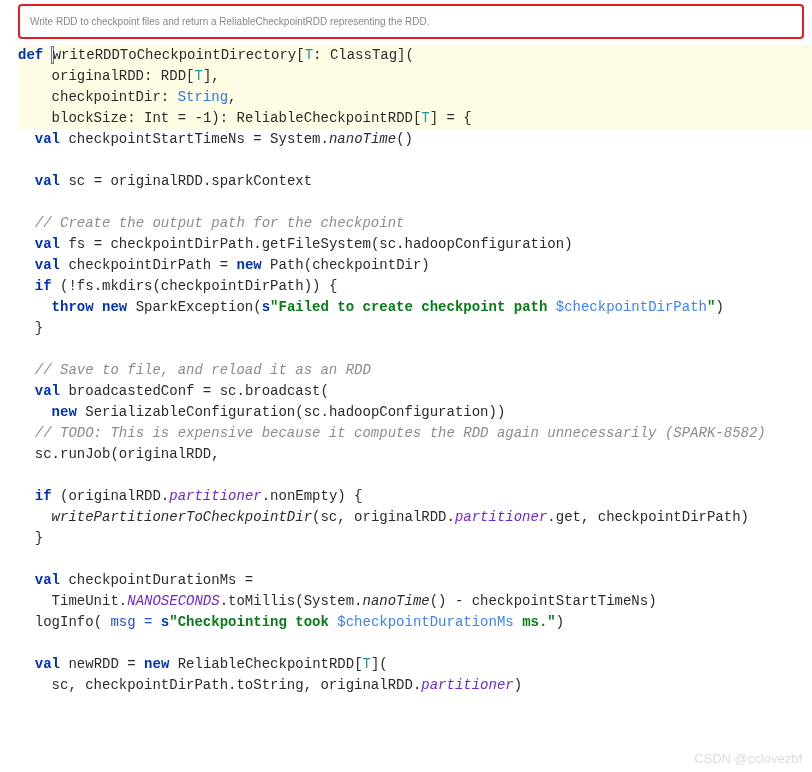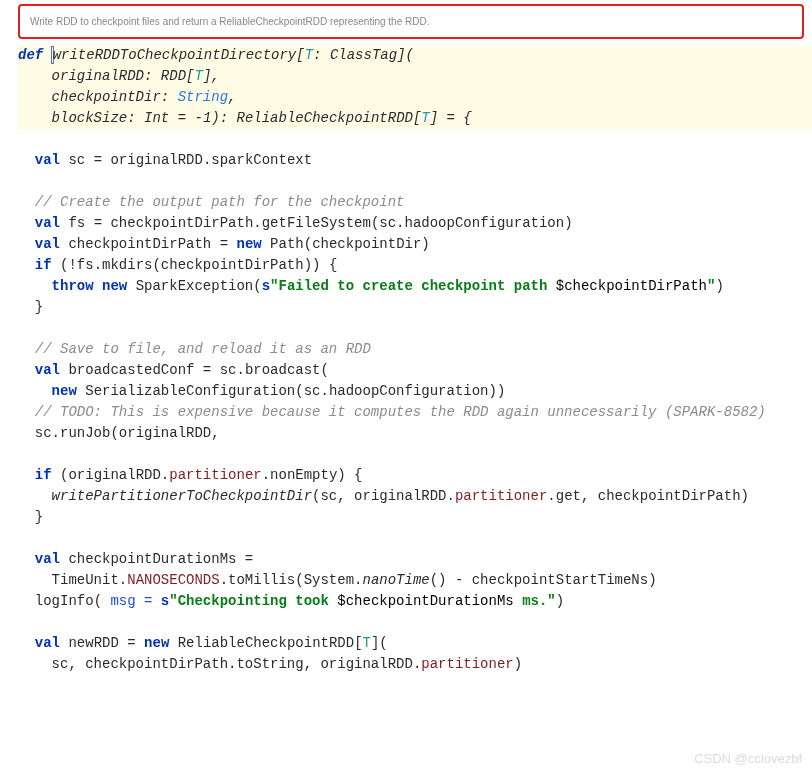--- a/index.html
+++ b/index.html
@@ -21,34 +21,33 @@
       color: #888888;
       font-size: 10px;
       line-height: 1.5;
     }
     .code-area {
       background: #ffffff;
       padding-left: 18px;
     }
     .def-line {
       background: #fffce6;
-      font-style: italic;
     }
     .line {
       line-height: 21px;
       white-space: pre;
       color: #2b2b2b;
     }
     .kw { color: #0033b3; font-weight: bold; }
     .type { color: #20999d; }
     .type-link { color: #287bde; }
-    .field { color: #7f1d1d; }
+    .field { color: #6d28d9; font-style: italic; }
     .method-call { font-style: italic; }
     .str { color: #067d17; font-weight: bold; }
-    .str-var { color: #000000; font-weight: normal; text-align: right; }
+    .str-var { color: #3b82f6; font-weight: normal; text-align: right; }
     .comment { color: #8c8c8c; font-style: italic; }
     .param-hint { color: #1d4ed8; }
     .fn-name { color: #2b2b2b; }
     .caret-box {
       display: inline-block;
       width: 1px;
       height: 16px;
       background: transparent;
       outline: 1px solid #5974ab;
       vertical-align: text-bottom;
@@ -70,20 +69,21 @@
 <div class="doc-comment">
   <span>Write RDD to checkpoint files and return a ReliableCheckpointRDD representing the RDD.</span>
 </div>
 
 <div class="code-area">
 
 <div class="line def-line"><span class="kw">def</span> <span class="caret-box"></span><span class="fn-name">writeRDDToCheckpointDirectory</span>[<span class="type">T</span>: <span>ClassTag</span>](</div>
 <div class="line def-line">    <span>originalRDD</span>: <span>RDD</span>[<span class="type">T</span>],</div>
 <div class="line def-line">    <span>checkpointDir</span>: <span class="type-link">String</span>,</div>
 <div class="line def-line">    <span>blockSize</span>: <span>Int</span> = <span>-1</span>): <span>ReliableCheckpointRDD</span>[<span class="type">T</span>] = {</div>
+<div class="line">  <span class="kw">val</span> <span>checkpointStartTimeNs</span> = <span>System</span>.<span class="method-call">nanoTime</span>()</div>
 <div class="line"> </div>
 <div class="line">  <span class="kw">val</span> <span>sc</span> = <span>originalRDD.sparkContext</span></div>
 <div class="line"> </div>
 <div class="line">  <span class="comment">// Create the output path for the checkpoint</span></div>
 <div class="line">  <span class="kw">val</span> <span>fs</span> = <span>checkpointDirPath.getFileSystem(sc.hadoopConfiguration)</span></div>
 <div class="line">  <span class="kw">val</span> <span>checkpointDirPath</span> = <span class="kw">new</span> <span>Path</span>(<span>checkpointDir</span>)</div>
 <div class="line">  <span class="kw">if</span> <span>(!fs.mkdirs(checkpointDirPath))</span> {</div>
 <div class="line">    <span class="kw">throw</span> <span class="kw">new</span> <span>SparkException</span>(<span class="kw">s</span><span class="str">"Failed to create checkpoint path </span><span class="str-var">$checkpointDirPath</span><span class="str">"</span>)</div>
 <div class="line">  }</div>
 <div class="line"> </div>

